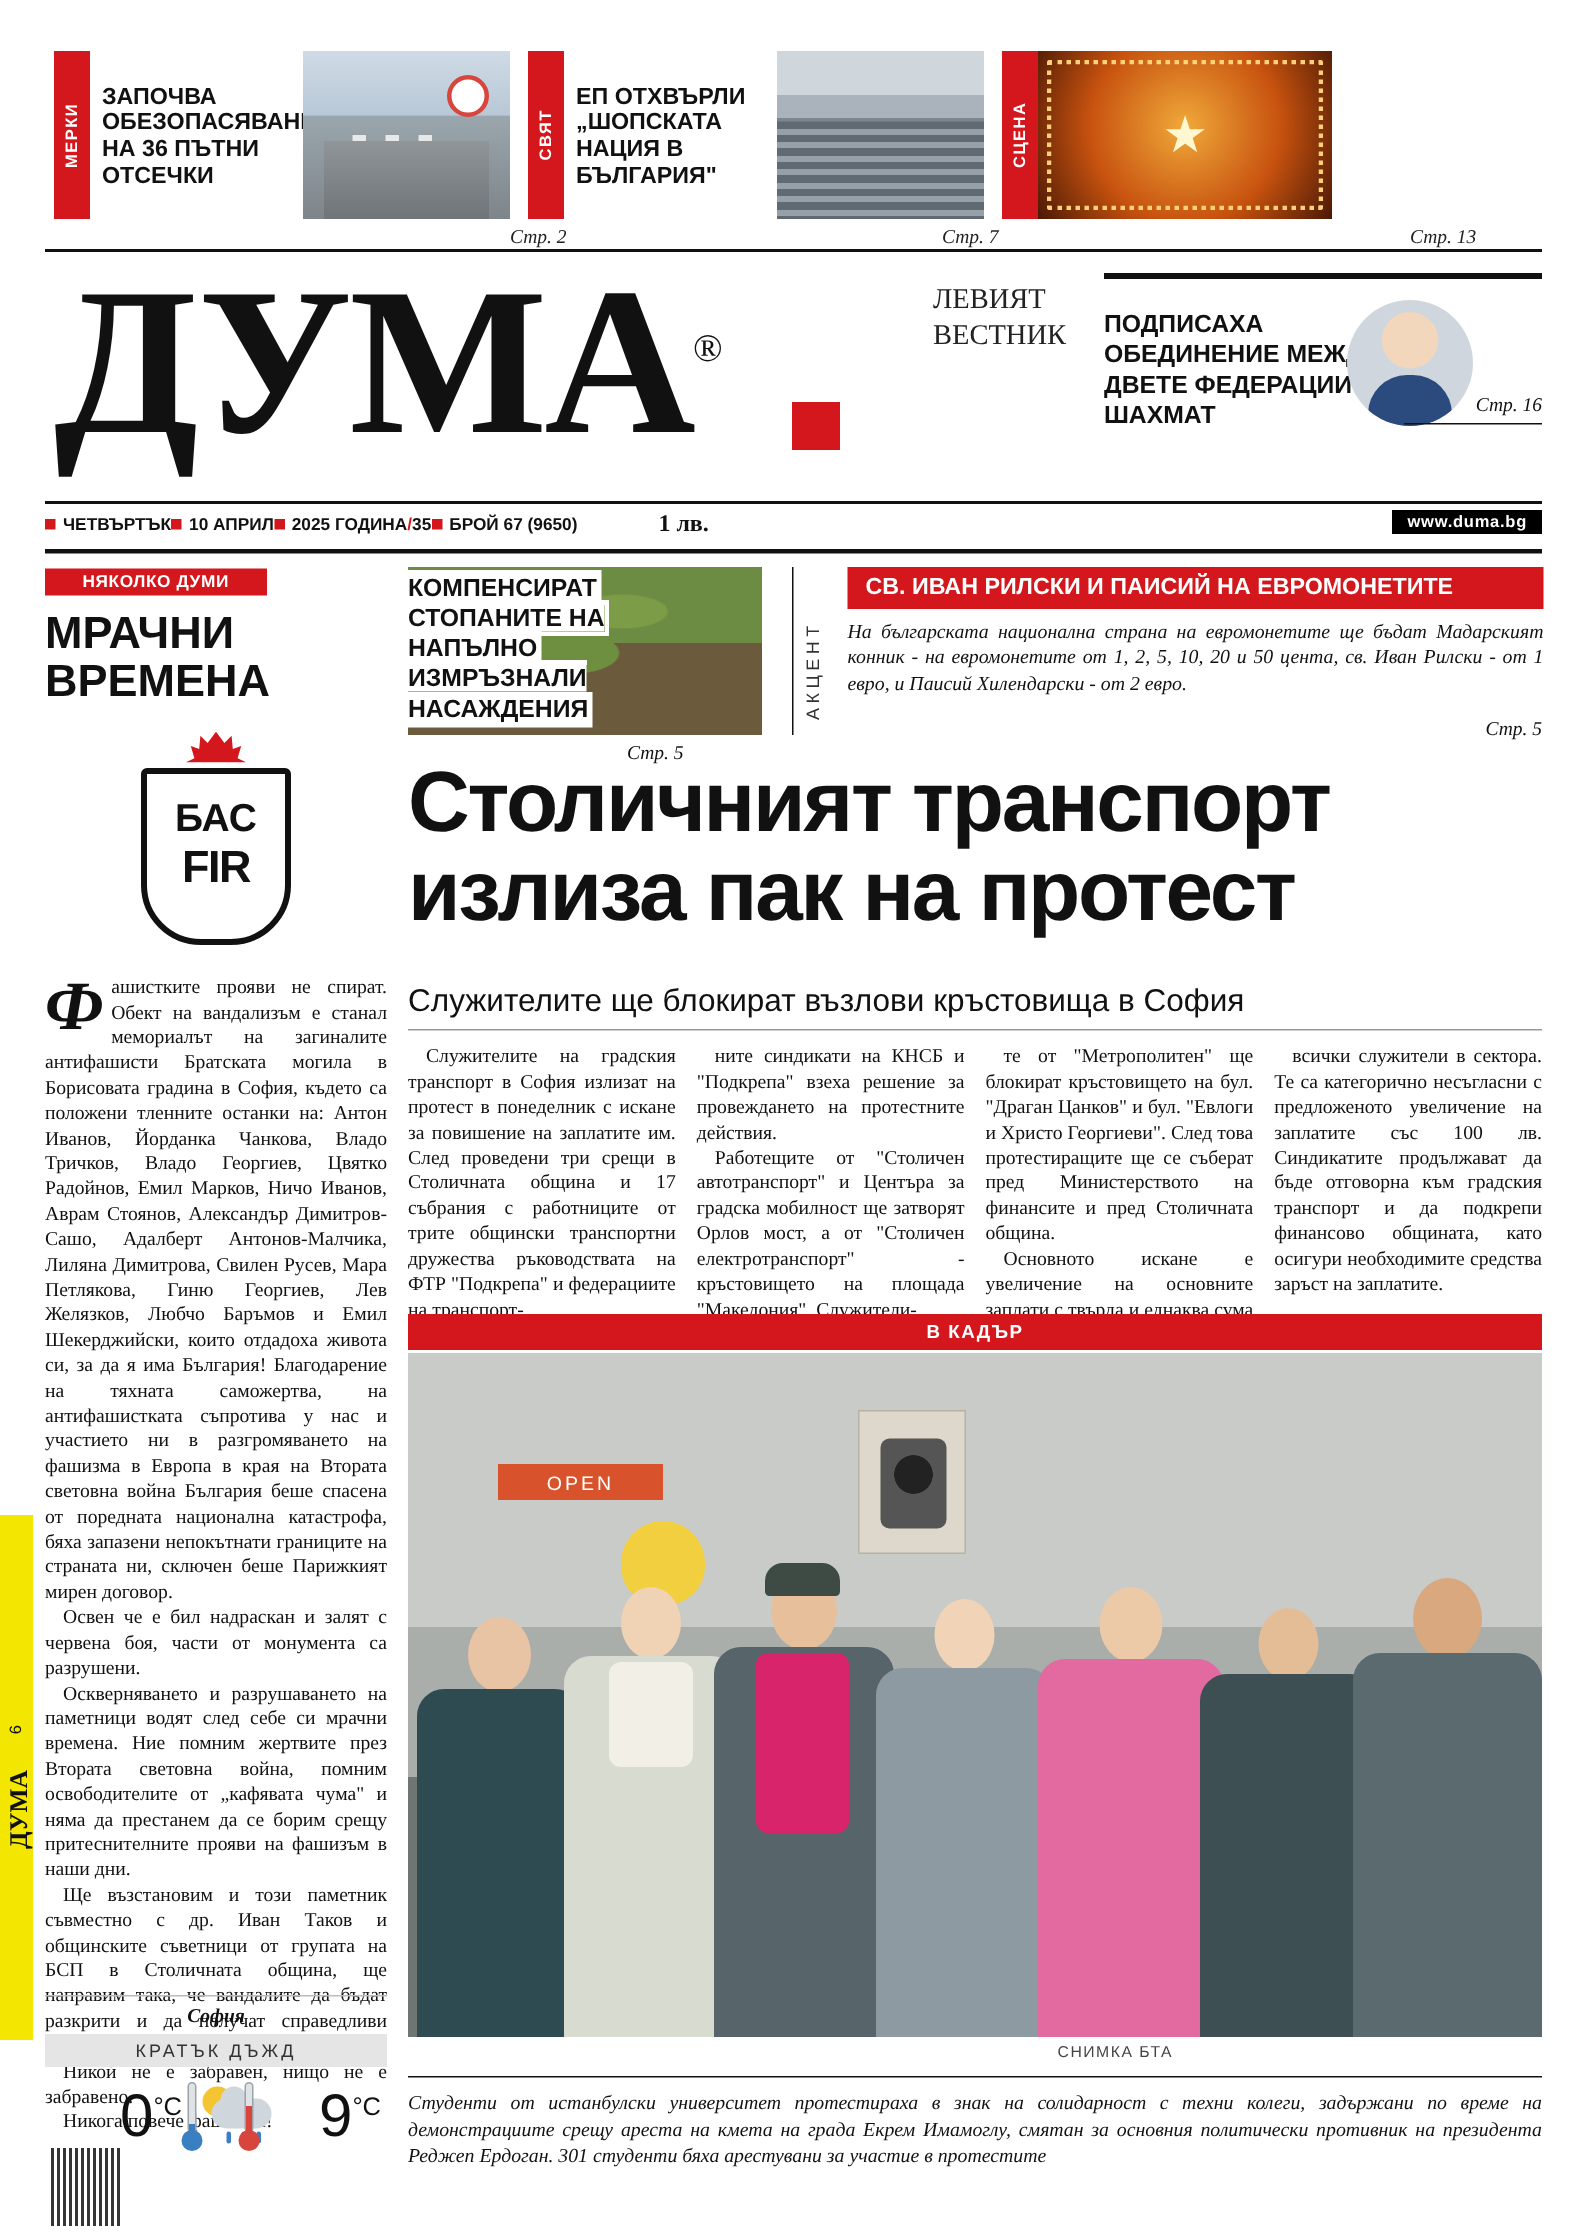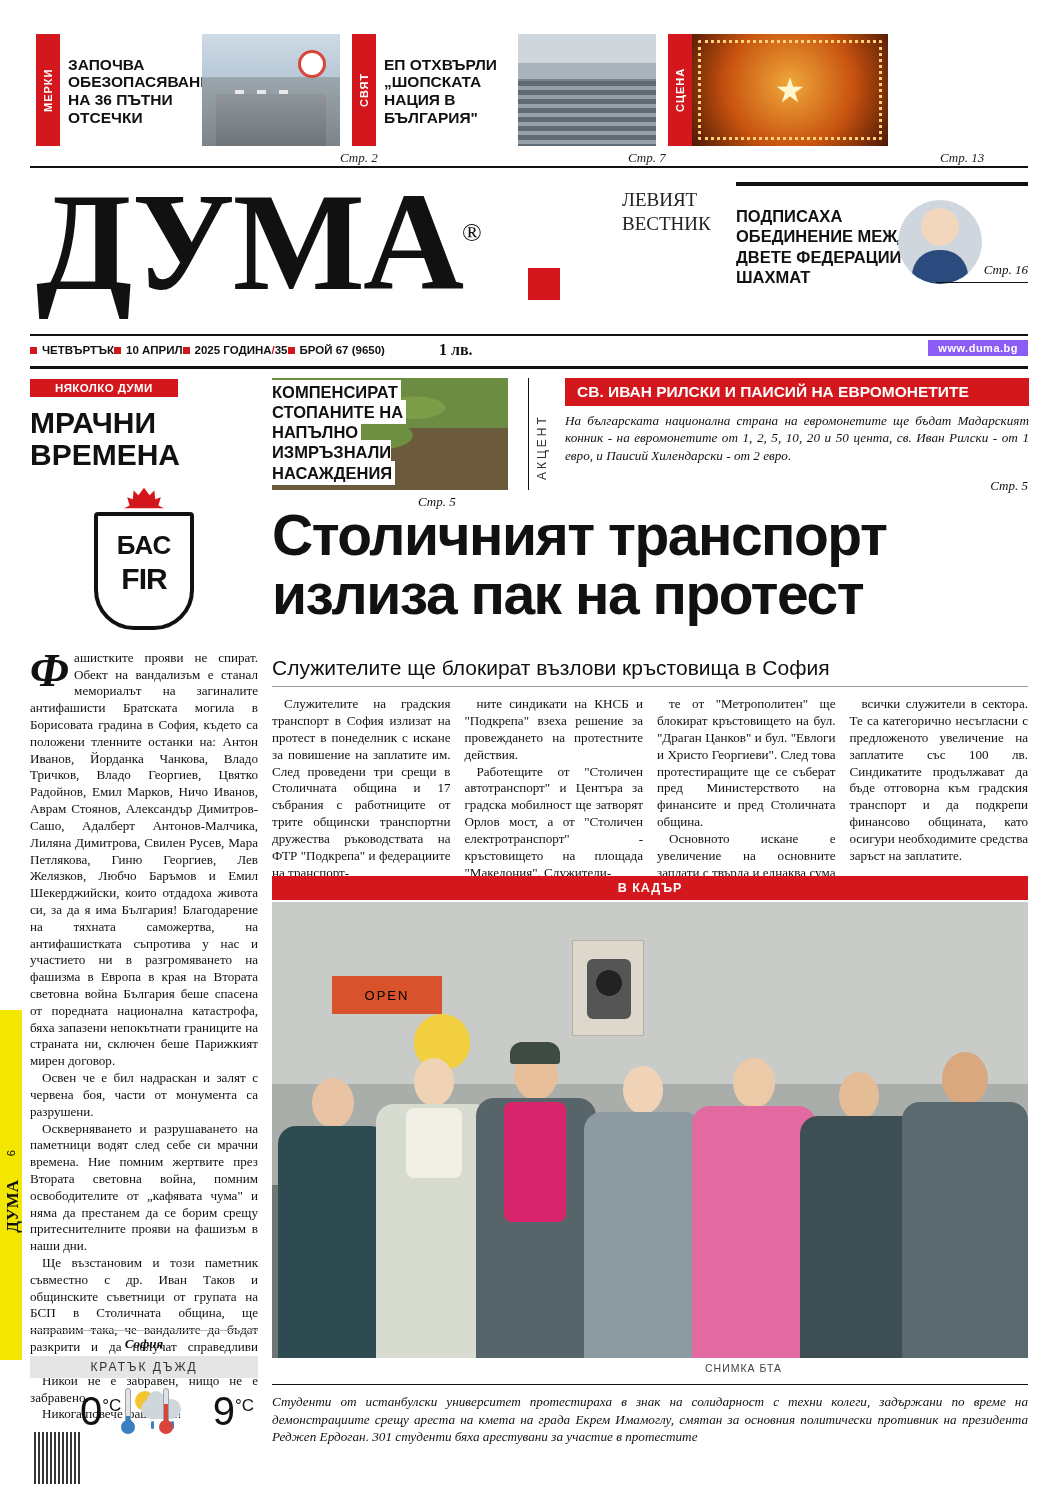--- a/index.html
+++ b/index.html
@@ -141,21 +141,21 @@
     position:absolute; left:30px; top:340px; width:998px; height:20px;
     font-family:"Liberation Sans", sans-serif; font-size:11.5px; font-weight:bold;
     color:#111; display:flex; align-items:center; 
   }
   .dateline .sq { display:inline-block; width:7px; height:7px; background:#d3171c; margin-right:5px; }
   .dateline .price {
     font-family:"Liberation Serif", serif; font-size:16px; font-weight:bold; margin-left:54px;
   }
   .dateline .site {
     position:absolute; right:0; top:0px;
-    background:#8b5cf6; color:#fff; font-size:11px; padding:2px 10px; letter-spacing:.5px;text-align:right;
+    background:#000000; color:#fff; font-size:11px; padding:2px 10px; letter-spacing:.5px;text-align:right;
   }
   .dateline .slash { color:#d3171c; }
 
   
   .col-left { position:absolute; left:30px; top:378px; width:228px; }
   .nk-tag {
     display:inline-block; background:#d3171c; color:#fff;
     font-family:"Liberation Sans", sans-serif; font-weight:bold; font-size:11.5px;
     padding:3px 25px; text-transform:uppercase; letter-spacing:.4px;
   }
@@ -318,22 +318,22 @@
   .photo {
     position:absolute; left:272px; top:902px; width:756px; height:456px;
     overflow:hidden;
     background:linear-gradient(180deg,#b9bdbd 0 38%,#8e9393 38% 100%);
   }
   .photo .wall {
     position:absolute; inset:0;
     background:linear-gradient(180deg,#c9cbc8 0 40%,#a9aeab 40% 62%,#6f7573 62% 100%);
   }
   .photo .banner {
-    position:absolute; left:60px; top:74px; width:110px; height:38px;
-    background:#d8532b; color:#000000; font-family:"Liberation Sans", sans-serif;
+    position:absolute; left:60px; top:74px; width:110px; height:24px;
+    background:#d8532b; color:#ffffff; font-family:"Liberation Sans", sans-serif;
     font-size:13px; display:flex; align-items:center; justify-content:center; letter-spacing:2px;
   }
   .photo .poster {
     position:absolute; left:300px; top:38px; width:72px; height:96px;
     background:#ddd7cc; border:1px solid #b9b2a4;
   }
   .photo .poster:after {
     content:""; position:absolute; left:14px; top:18px; width:44px; height:60px;
     background:radial-gradient(circle at 50% 40%,#222 0 30%,#555 31% 100%);
     border-radius:6px;

